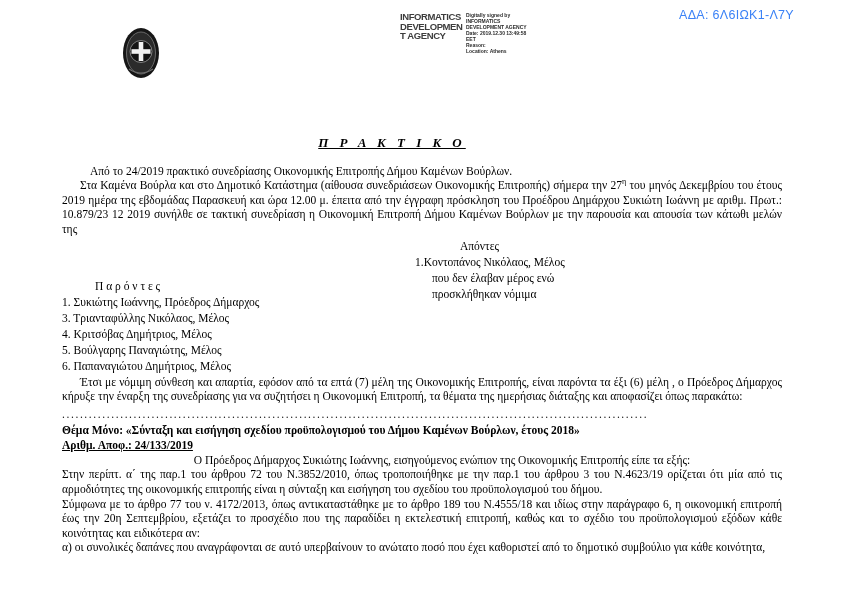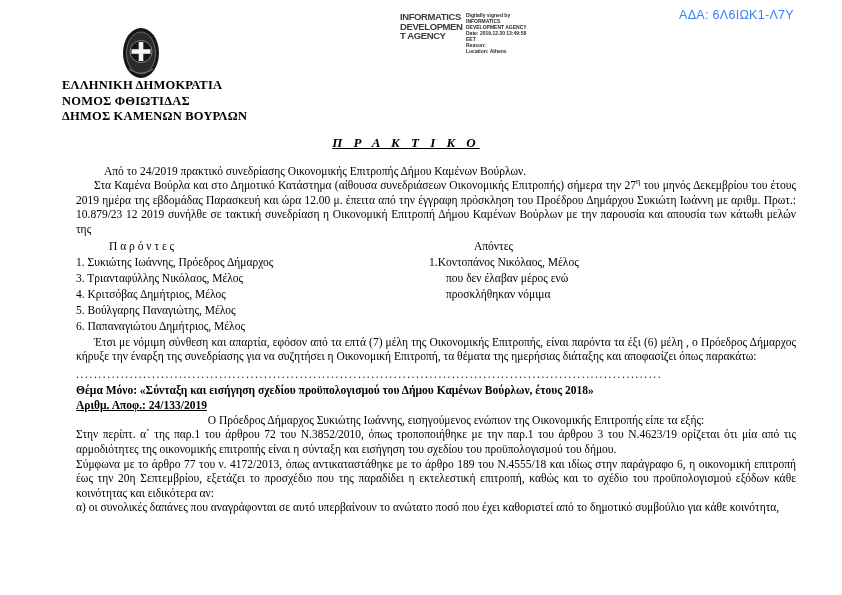--- a/index.html
+++ b/index.html
@@ -32,34 +32,34 @@
     font-size:5px;font-weight:bold;line-height:6px;color:#2b2b2b;
   }
   .emblem{position:absolute;left:122px;top:27px;width:38px;height:52px;}
   .letterhead{
     position:absolute;left:62px;top:78px;
     font-size:12.5px;font-weight:bold;line-height:15.5px;
     letter-spacing:0.2px;
   }
   
   .doc-body{
-    position:absolute;left:76px;top:136px;width:720px;
+    position:absolute;left:62px;top:136px;width:720px;
     font-size:11.5px;line-height:14.6px;
   }
   .doc-title{
     text-align:center;margin:0 60px 13px 0;
     font-size:13px;font-weight:bold;font-style:italic;
     letter-spacing:4px;text-decoration:underline;
   }
   p{margin:0;}
   .p-intro{text-indent:28px;}
   .p-justify{text-align:justify;}
   .sup{vertical-align:super;font-size:8px;line-height:0;}
   .cols{display:flex;margin-top:1px;}
-  .col-left{width:353px;flex:none;}
+  .col-left{width:353px;flex:none;margin-top:40px;}
   .col-right{flex:1;}
   .present-header{padding-left:33px;line-height:16px;}
   .absent-header{padding-left:45px;line-height:16px;}
   .member{line-height:16px;white-space:nowrap;}
   .absent-line1{line-height:16px;white-space:nowrap;}
   .absent-sub{padding-left:17px;line-height:16px;white-space:nowrap;}
   .p-quorum{text-align:justify;text-indent:18px;margin-top:1px;}
   .dots-row{
     width:586px;overflow:hidden;white-space:nowrap;
     letter-spacing:1.6px;line-height:14px;margin-top:3px;
@@ -97,25 +97,20 @@
     <svg viewBox="0 0 38 52" width="38" height="52" aria-hidden="true">
       <ellipse cx="19" cy="26" rx="18" ry="25" fill="#161616"></ellipse>
       <ellipse cx="19" cy="26" rx="14.5" ry="21" fill="#2b2b2b" stroke="#7a7a7a" stroke-width="0.8"></ellipse>
       <circle cx="19" cy="24.5" r="11" fill="#141414" stroke="#8d8d8d" stroke-width="0.9"></circle>
       <rect x="16.7" y="15" width="4.6" height="19" fill="#f2f2f2"></rect>
       <rect x="9.5" y="22.2" width="19" height="4.6" fill="#f2f2f2"></rect>
       <path d="M7 42 Q19 50 31 42" stroke="#6e6e6e" stroke-width="1.2" fill="none"></path>
     </svg>
   </div>
 
-  <div class="letterhead">
-    <div>ΕΛΛΗΝΙΚΗ  ΔΗΜΟΚΡΑΤΙΑ</div>
-    <div>ΝΟΜΟΣ ΦΘΙΩΤΙΔΑΣ</div>
-    <div>ΔΗΜΟΣ ΚΑΜΕΝΩΝ ΒΟΥΡΛΩΝ</div>
-  </div>
 
   <div class="doc-body">
 
     <div class="doc-title">Π Ρ Α Κ Τ Ι Κ Ο</div>
 
     <p class="p-intro">Από το 24/2019 πρακτικό συνεδρίασης Οικονομικής Επιτροπής Δήμου Καμένων Βούρλων.</p>
 
     <p class="p-justify"><span style="display:inline-block;width:18px;"></span><span>Στα Καμένα Βούρλα  και στο Δημοτικό Κατάστημα (αίθουσα συνεδριάσεων  Οικονομικής Επιτροπής) σήμερα την 27</span><span class="sup">η</span><span> του μηνός Δεκεμβρίου  του έτους 2019 ημέρα της εβδομάδας Παρασκευή και ώρα 12.00 μ.  έπειτα από την έγγραφη πρόσκληση του Προέδρου Δημάρχου Συκιώτη Ιωάννη με αριθμ. Πρωτ.: 10.879/23 12 2019 συνήλθε σε τακτική  συνεδρίαση η Οικονομική Επιτροπή Δήμου Καμένων Βούρλων με την παρουσία και απουσία των κάτωθι  μελών της</span></p>
 
     <div class="cols">

